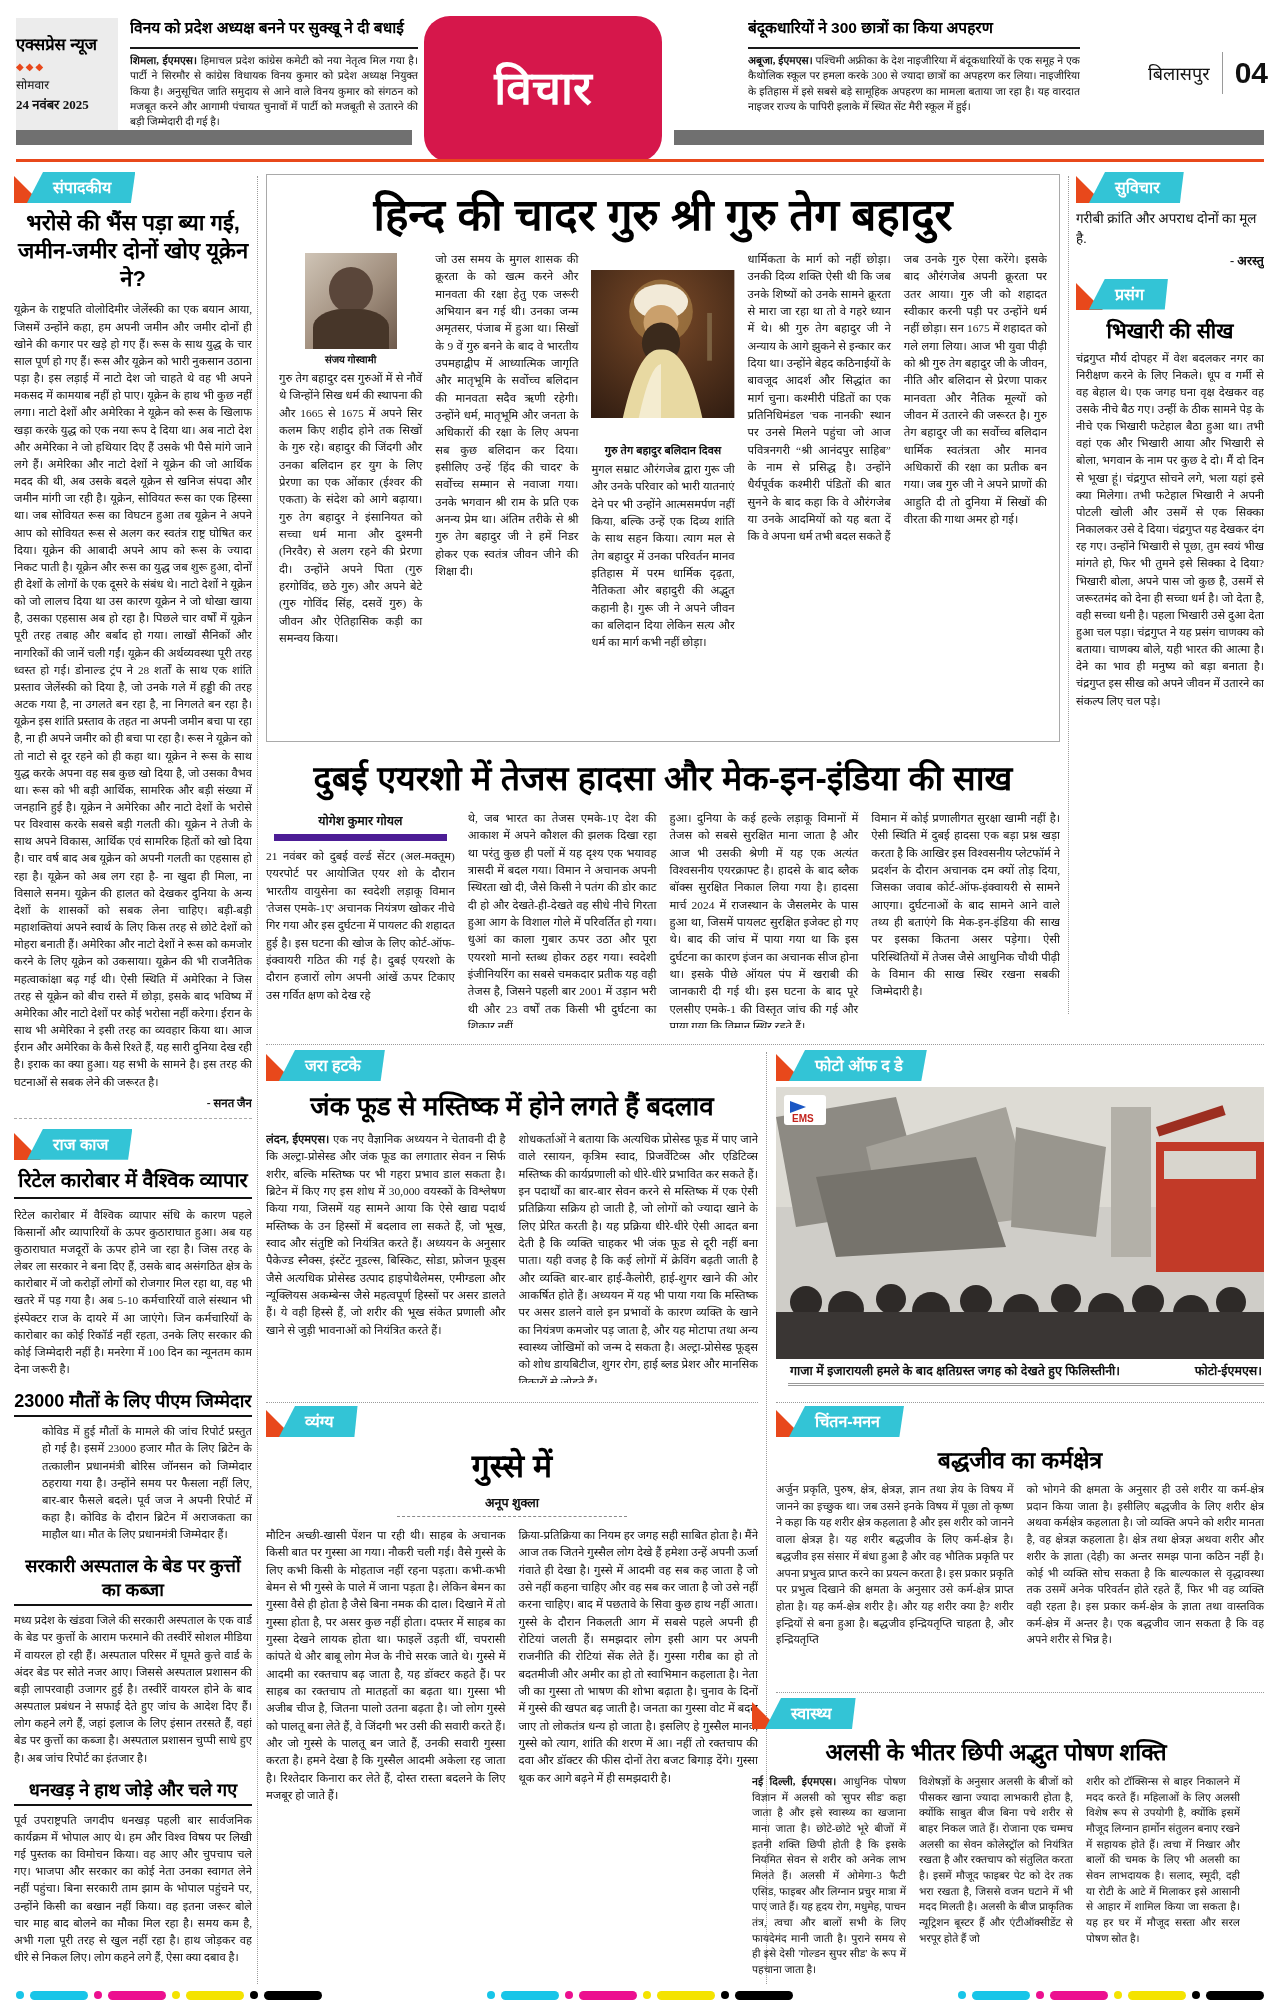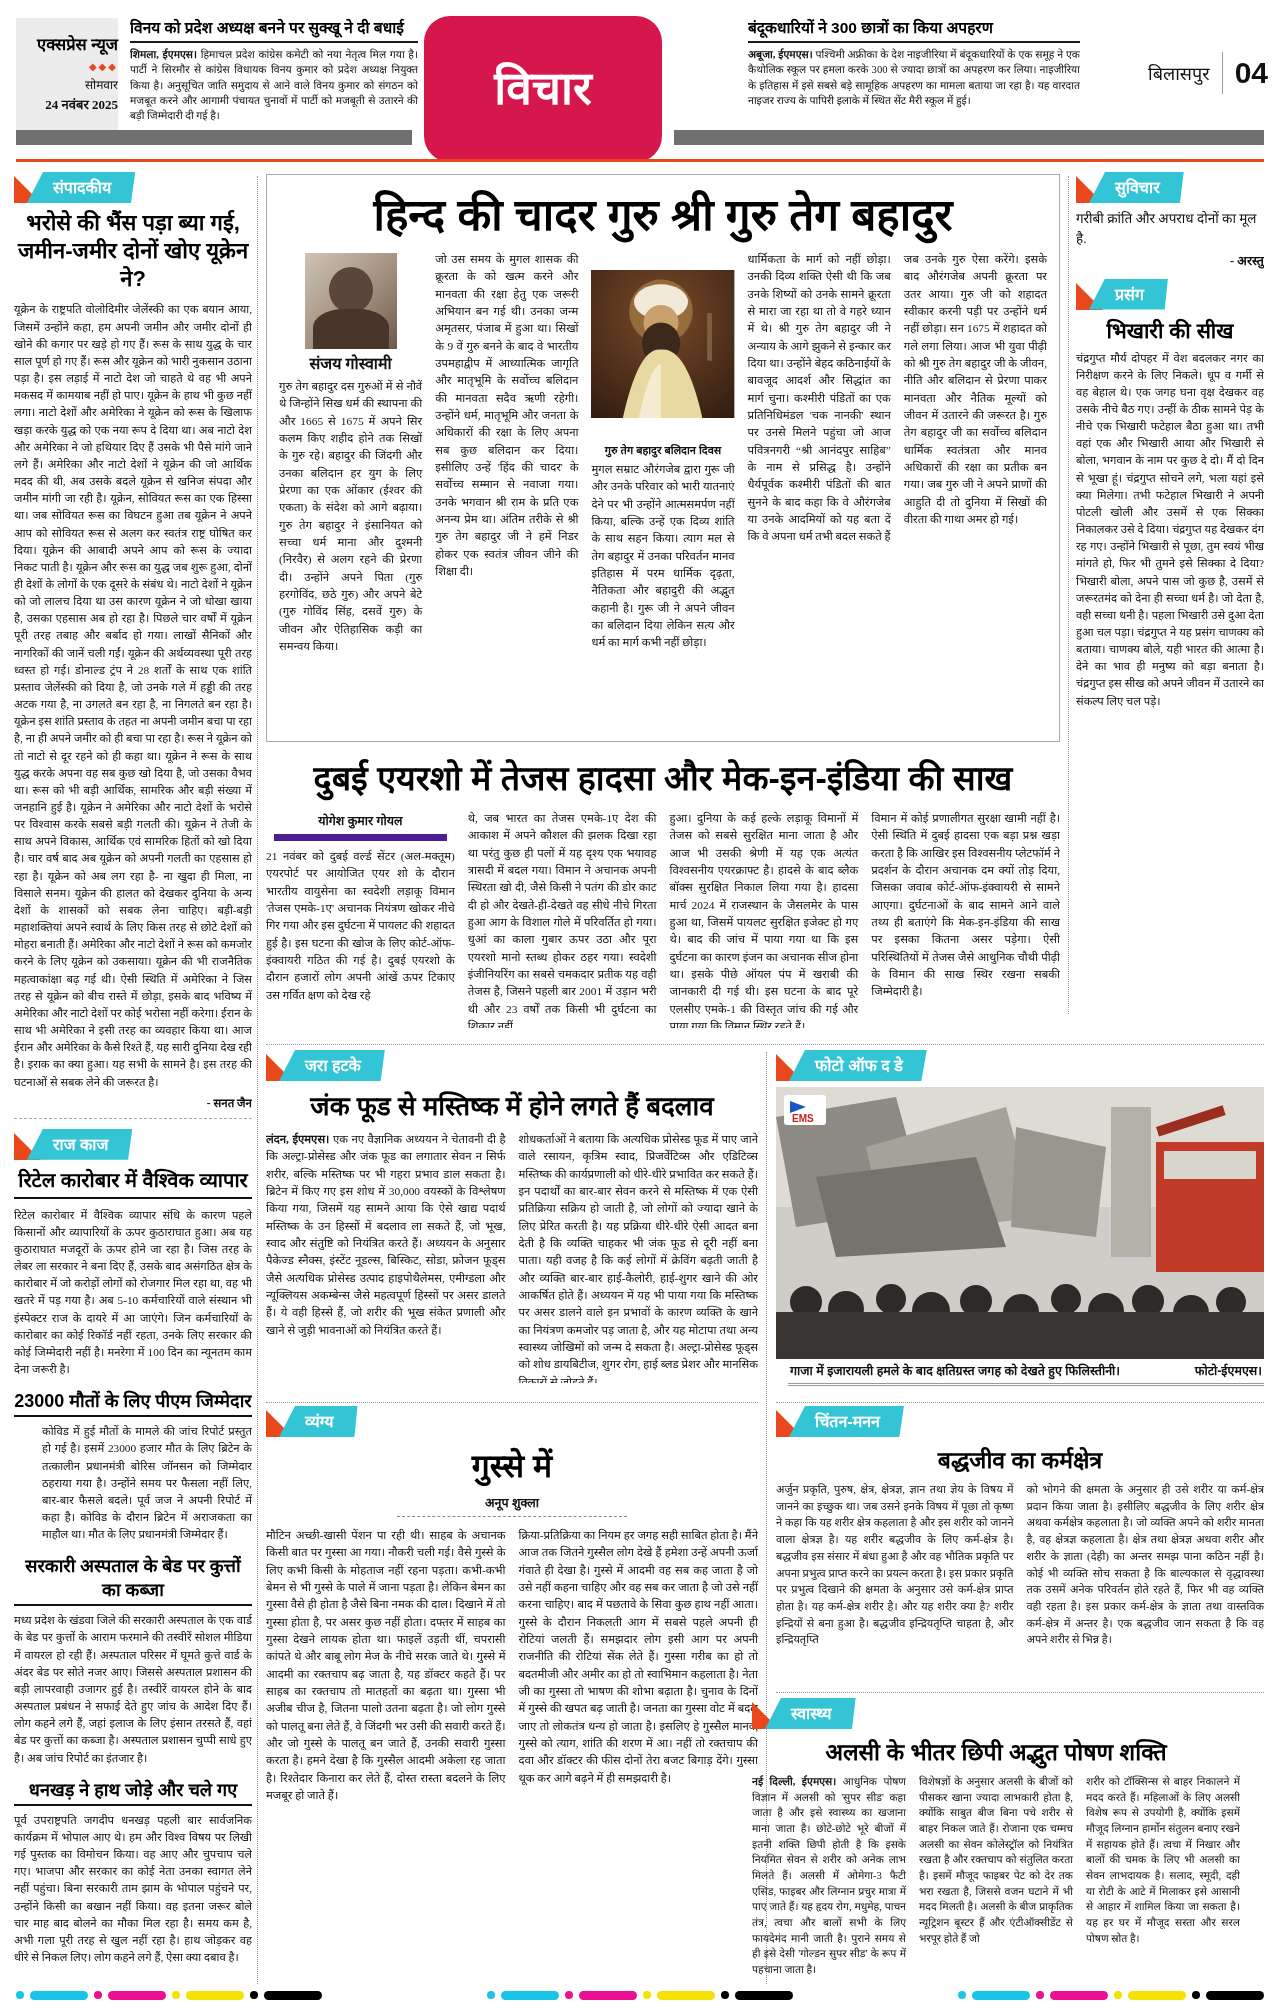--- a/index.html
+++ b/index.html
@@ -3,27 +3,27 @@
 <meta charset="utf-8">
 <style>
   html,body{margin:0;padding:0;background:#f2f2f2;}
   .page{position:relative;width:1279px;height:2008px;margin:0 auto;background:#fff;
         font-family:"Liberation Serif",serif;color:#111;overflow:hidden;}
   .hd{font-family:"Liberation Sans",sans-serif;font-weight:bold;color:#000;}
   .jtext{text-align:justify;font-size:11.4px;line-height:1.52;color:#141414;}
   .lead{font-weight:bold;}
   
   .masthead{position:absolute;left:16px;top:18px;width:102px;height:112px;background:#ececec;
-            text-align:right;padding-top:14px;box-sizing:border-box;}
+            text-align:left;padding-top:14px;box-sizing:border-box;}
   .masthead .ttl{font-size:16.5px;}
   .masthead .orn{color:#e8481b;font-size:10px;letter-spacing:2px;margin:6px 0 4px;}
   .masthead .day{font-size:12px;}
   .masthead .date{font-size:13px;font-weight:bold;margin-top:2px;}
   .brief{position:absolute;top:16px;height:132px;overflow:hidden;}
-  .brief .bh{font-size:15.5px;border-bottom:2px solid #1a1a1a;padding-bottom:3px;margin-bottom:4px;}
+  .brief .bh{font-size:15.5px;border-bottom:2px solid #1a1a1a;padding-bottom:9px;margin-bottom:4px;}
   .brief .bb{text-align:justify;font-size:10.6px;line-height:1.45;}
   .nameplate{position:absolute;left:424px;top:16px;width:238px;height:146px;background:#d6174b;
              border-radius:26px;color:#fff;text-align:center;display:flex;flex-direction:column;
              justify-content:center;line-height:1.04;}
   .nameplate span{font-size:46px;font-family:"Liberation Sans",sans-serif;font-weight:bold;}
   .pagebox{position:absolute;left:1096px;top:52px;width:172px;display:flex;align-items:center;justify-content:flex-end;gap:12px;}
   .pagebox .ed{font-size:18px;}
   .pagebox .bar{width:1px;height:42px;background:#9a9a9a;}
   .pagebox .num{font-size:30px;font-family:"Liberation Sans",sans-serif;font-weight:bold;}
   .graybar{position:absolute;top:130px;height:15px;background:#707070;}
@@ -47,21 +47,21 @@
   .rk-head{font-size:20px;text-align:center;border-bottom:2px solid #111;padding-bottom:4px;margin:2px 0 8px;}
   .rk-sub{font-size:18px;text-align:center;border-bottom:2px solid #111;padding-bottom:3px;margin:10px 0 6px;}
   
   .guru-box{position:absolute;left:266px;top:174px;width:794px;height:568px;border:1px solid #a9a9a9;
             box-sizing:border-box;padding:6px 12px;overflow:hidden;}
   .guru-head{font-size:44px;text-align:center;margin:2px 0 8px;}
   .guru-cols{height:470px;}
   .author-photo{width:92px;height:96px;margin:2px auto 3px;background:linear-gradient(135deg,#cfc4b6,#a18f7e 55%,#6e5a4c);position:relative;overflow:hidden;}
   .author-photo .head{position:absolute;left:24px;top:14px;width:44px;height:46px;border-radius:50%;background:#5a463a;}
   .author-photo .sh{position:absolute;left:8px;top:56px;width:76px;height:46px;border-radius:40% 40% 0 0;background:#473629;}
-  .author-name{font-weight:bold;font-size:16px;text-align:center;margin-bottom:4px;}
+  .author-name{font-weight:bold;font-size:10px;text-align:center;margin-bottom:4px;}
   .portrait{width:100%;height:186px;display:block;}
   .photo-cap{font-weight:bold;font-size:11px;text-align:center;margin:5px 0 4px;font-family:"Liberation Sans",sans-serif;}
   
   .right-rail{position:absolute;left:1076px;top:172px;width:188px;height:842px;overflow:hidden;}
   .quote{font-size:13.5px;line-height:1.5;margin:6px 0 2px;}
   .quote-auth{text-align:right;font-weight:bold;font-size:12.5px;margin-bottom:10px;}
   .pr-head{font-size:21px;text-align:center;margin:4px 0 6px;}
   
   .dubai{position:absolute;left:266px;top:750px;width:794px;height:292px;overflow:hidden;}
   .dubai-head{font-size:34px;text-align:center;margin:4px 0 10px;}

